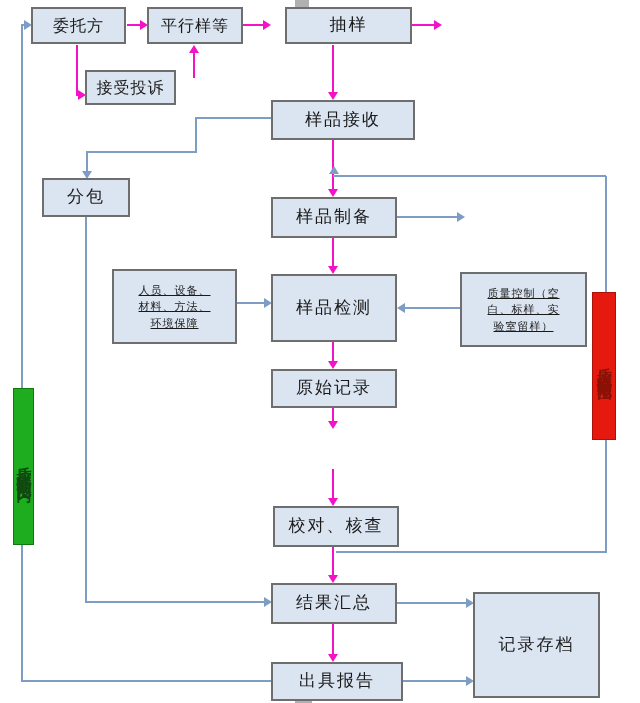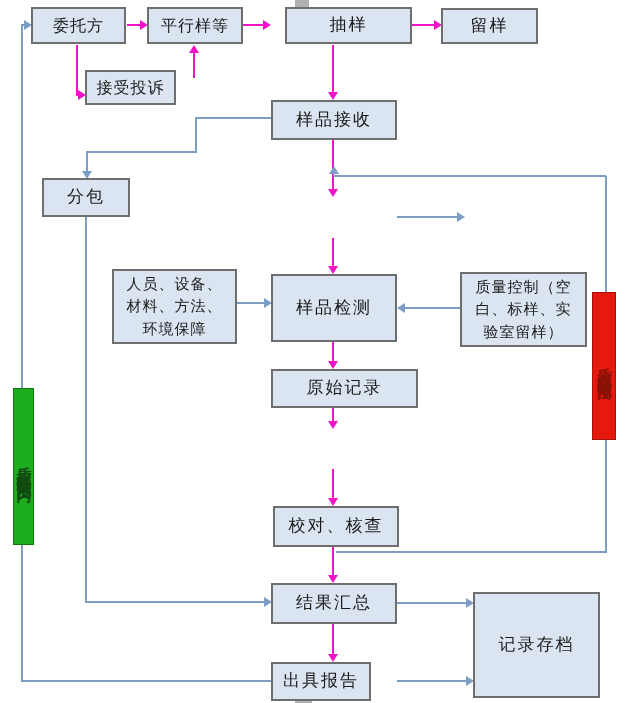--- a/index.html
+++ b/index.html
@@ -9,21 +9,21 @@
   }
   html,body{margin:0;padding:0;}
   body{font-family:"Liberation Serif","DejaVu Serif",serif;background:#f2f2f2;}
   #canvas{position:relative;width:640px;height:703px;background:var(--background);overflow:hidden;}
   .box{
     position:absolute;background:var(--box-fill);border:2px solid var(--box-border);
     box-sizing:border-box;display:flex;align-items:center;justify-content:center;
     text-align:center;color:#1a1a1a;font-size:17px;letter-spacing:2px;line-height:1.35;
   }
   .box.small{font-size:16px;letter-spacing:1px;}
-  .box.multi{font-size:15px;letter-spacing:1px;padding:2px 8px;line-height:1.5;}
+  .box.multi{font-size:11px;letter-spacing:1px;padding:2px 20px;line-height:1.5;text-decoration:underline;}
   .seg{position:absolute;}
   .seg.pink{background:var(--main-flow);}
   .seg.blue{background:var(--secondary-flow);}
   .arr{position:absolute;width:0;height:0;}
   .arr.r{border-top:5px solid transparent;border-bottom:5px solid transparent;border-left:8px solid;}
   .arr.l{border-top:5px solid transparent;border-bottom:5px solid transparent;border-right:8px solid;}
   .arr.u{border-left:5px solid transparent;border-right:5px solid transparent;border-bottom:8px solid;}
   .arr.d{border-left:5px solid transparent;border-right:5px solid transparent;border-top:8px solid;}
   .arr.pink{border-left-color:var(--main-flow);border-right-color:var(--main-flow);
             border-top-color:var(--main-flow);border-bottom-color:var(--main-flow);}
@@ -155,26 +155,26 @@
   <div class="vbar green" style="left:13px;top:388px;width:21px;height:157px;">
     <span>质控样品在范围内</span>
   </div>
   <div class="vbar red" style="left:592px;top:292px;width:24px;height:148px;">
     <span>质控样品超范围</span>
   </div>
 
   <div class="box small" style="left:31px;top:7px;width:95px;height:37px;">委托方</div>
   <div class="box small" style="left:147px;top:7px;width:96px;height:37px;">平行样等</div>
   <div class="box" style="left:285px;top:7px;width:127px;height:37px;">抽样</div>
-  <div class="box" style="left:441px;top:8px;width:97px;height:36px;">留样</div>
   <div class="box small" style="left:85px;top:70px;width:91px;height:35px;">接受投诉</div>
-  <div class="box" style="left:271px;top:100px;width:126px;height:40px;">样品接收</div>
+  <div class="box" style="left:271px;top:100px;width:144px;height:40px;">样品接收</div>
   <div class="box" style="left:42px;top:178px;width:88px;height:39px;">分包</div>
+  <div class="box" style="left:271px;top:197px;width:126px;height:41px;">样品制备</div>
   <div class="box multi" style="left:112px;top:269px;width:125px;height:75px;">人员、设备、材料、方法、环境保障</div>
   <div class="box" style="left:271px;top:274px;width:126px;height:68px;">样品检测</div>
   <div class="box multi" style="left:460px;top:272px;width:127px;height:75px;">质量控制（空白、标样、实验室留样）</div>
-  <div class="box" style="left:271px;top:369px;width:147px;height:39px;">原始记录</div>
+  <div class="box" style="left:271px;top:369px;width:126px;height:39px;">原始记录</div>
   <div class="box" style="left:273px;top:506px;width:126px;height:41px;">校对、核查</div>
   <div class="box" style="left:271px;top:583px;width:126px;height:41px;">结果汇总</div>
-  <div class="box" style="left:271px;top:662px;width:100px;height:39px;">出具报告</div>
+  <div class="box" style="left:271px;top:662px;width:132px;height:39px;">出具报告</div>
   <div class="box" style="left:473px;top:592px;width:127px;height:106px;">记录存档</div>
 
 </div>
 
 </body></html>

